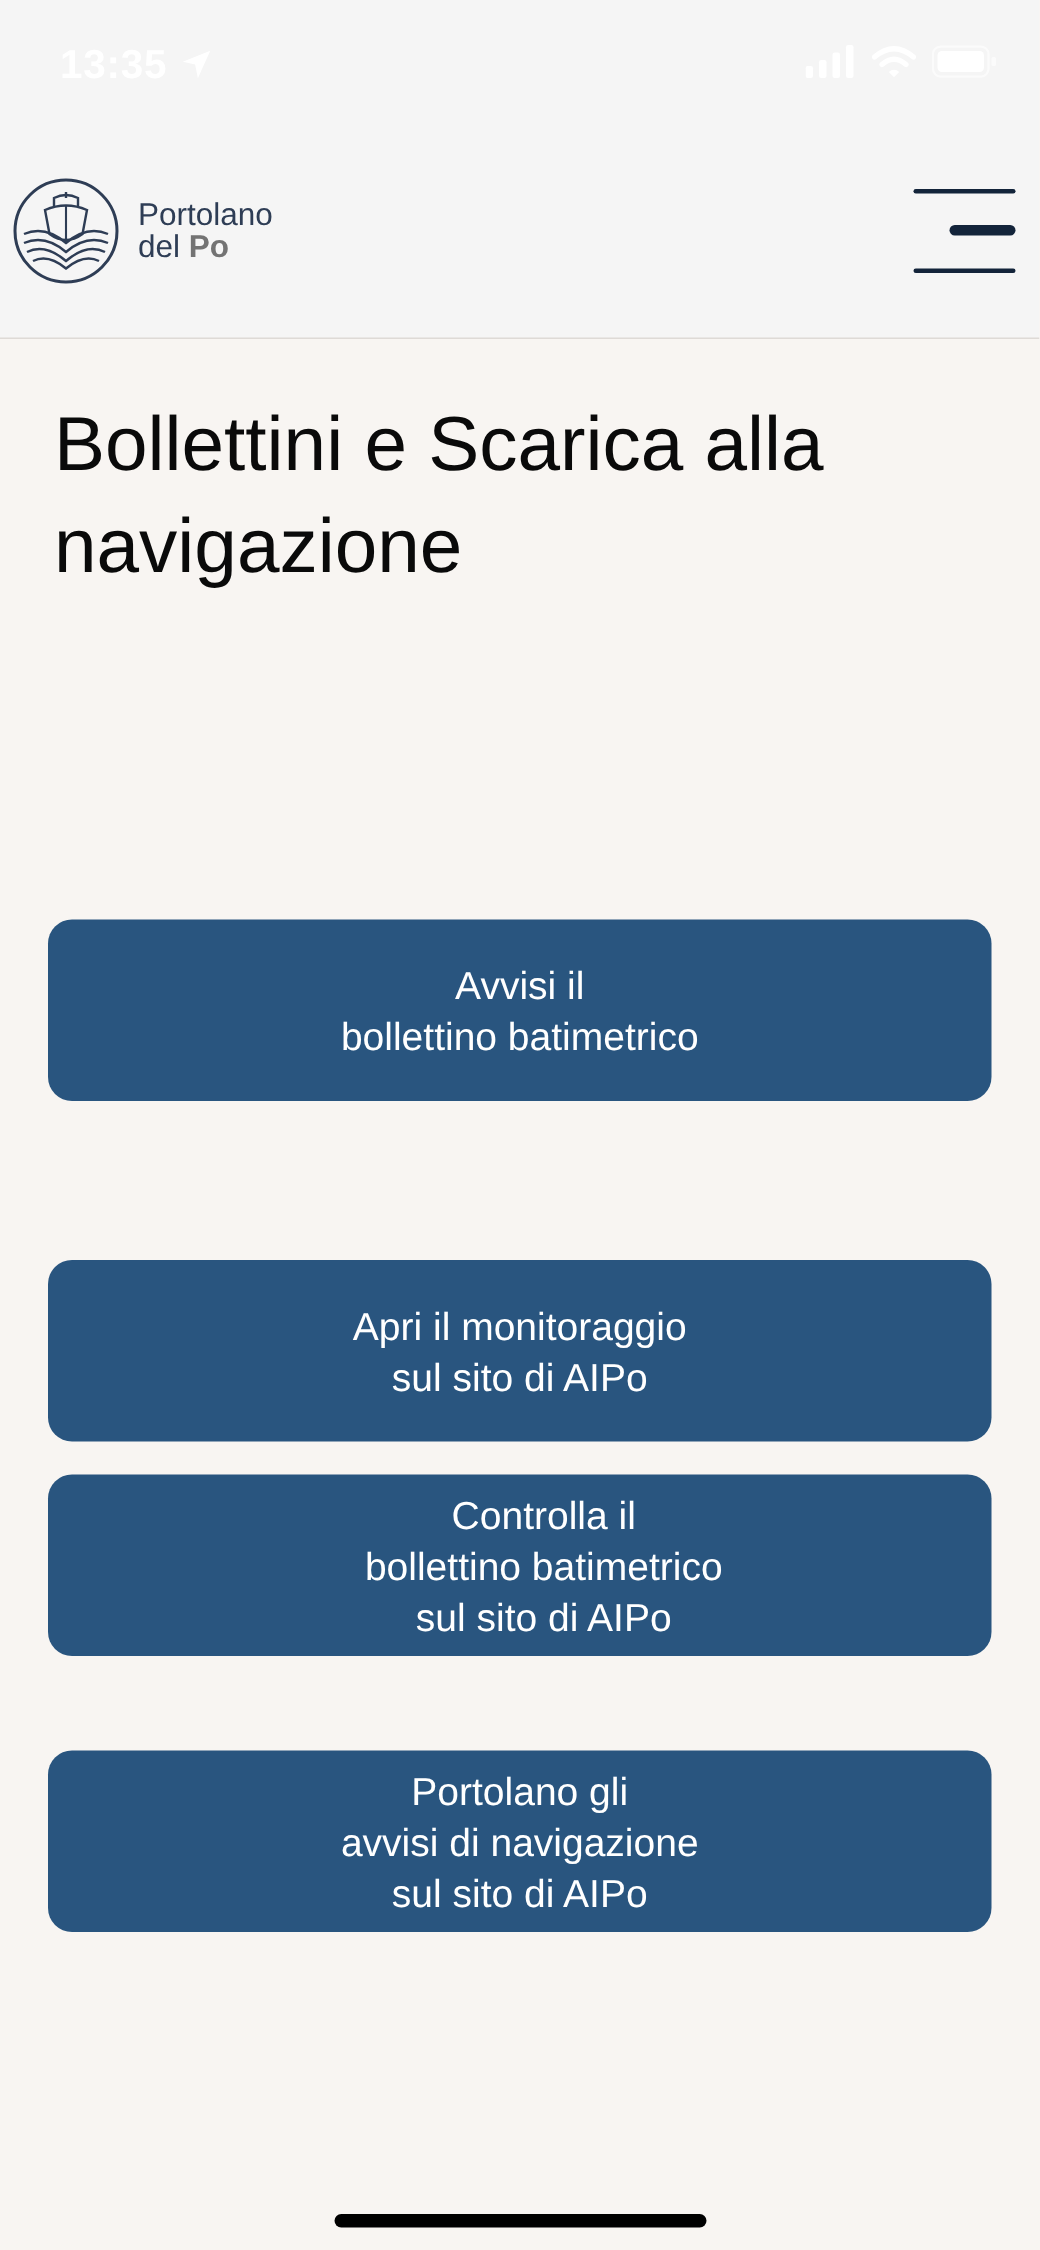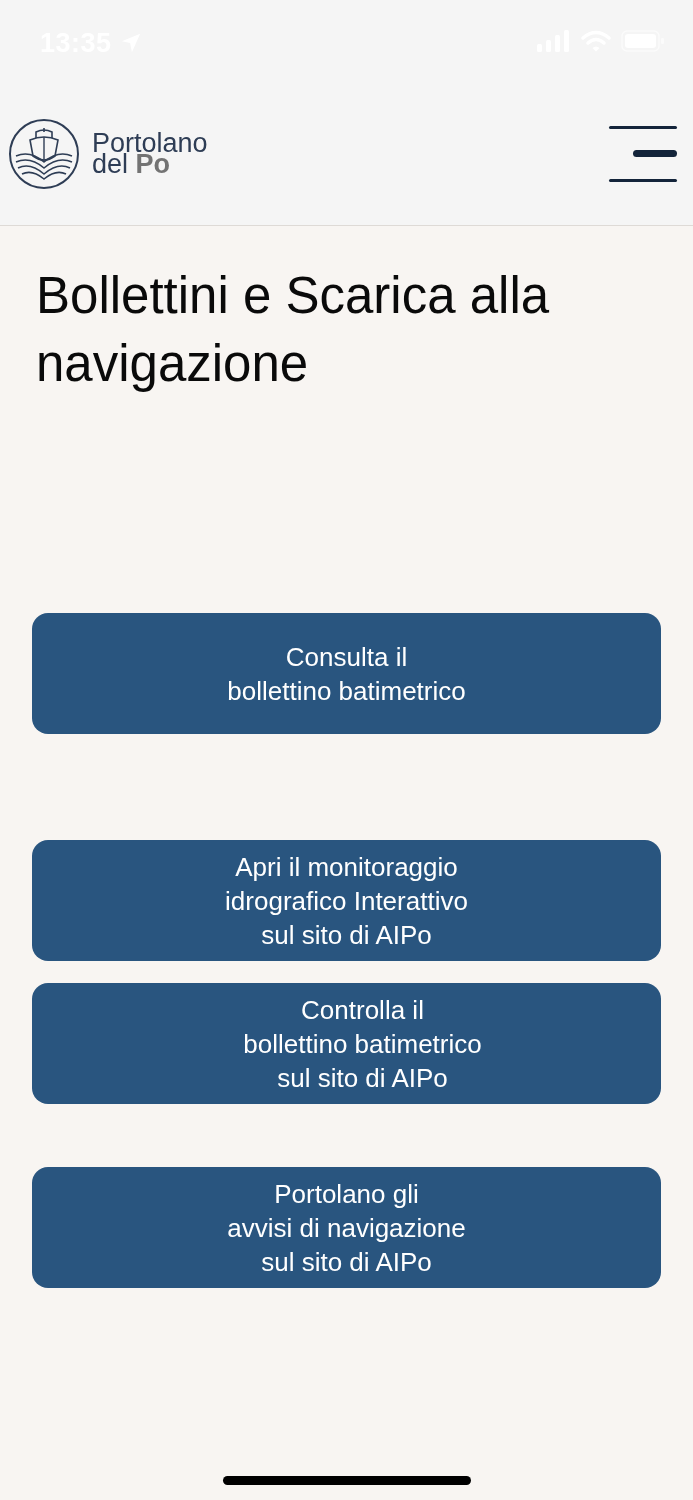--- a/index.html
+++ b/index.html
@@ -24,21 +24,21 @@
     .status-right { position: absolute; right: 28px; top: 30px; display: flex; align-items: center; gap: 10px; }
 
     
     .header {
       position: absolute; top: 90px; left: 0; width: 693px; height: 136px;
       background: #F5F5F5;
       border-bottom: 1px solid #DEDAD6;
     }
     .logo { position: absolute; left: 8px; top: 28px; display: flex; align-items: center; }
     .logo-mark { width: 72px; height: 72px; }
-    .logo-text { margin-left: 12px; color: #2E3D55; font-size: 27px; line-height: 21px; }
+    .logo-text { margin-left: 12px; color: #2E3D55; font-size: 21px; line-height: 21px; }
     .logo-text .strong { font-weight: bold; color: #737373; }
     .menu-btn {
       position: absolute; right: 16px; top: 34px; width: 70px; height: 60px; cursor: pointer;
     }
     .menu-line { position: absolute; right: 0; background: #13243A; border-radius: 3px; }
     .menu-line.l1 { top: 2px; width: 68px; height: 3px; }
     .menu-line.l2 { top: 26px; width: 44px; height: 7px; border-radius: 4px; }
     .menu-line.l3 { top: 55px; width: 68px; height: 3px; }
 
     
@@ -123,27 +123,26 @@
     <div class="menu-btn">
       <div class="menu-line l1"></div>
       <div class="menu-line l2"></div>
       <div class="menu-line l3"></div>
     </div>
   </div>
 
   <h1 class="page-title">Bollettini e Scarica alla navigazione</h1>
 
   <div class="action-btn btn-1">
-    <span>Consulta il</span>
+    <span>Avvisi il</span>
     <span>bollettino batimetrico</span>
   </div>
 
   <div class="action-btn btn-2">
     <span>Apri il monitoraggio</span>
-    <span>idrografico Interattivo</span>
     <span>sul sito di AIPo</span>
   </div>
 
   <div class="action-btn btn-3">
     <span>Controlla il</span>
     <span>bollettino batimetrico</span>
     <span>sul sito di AIPo</span>
   </div>
 
   <div class="action-btn btn-4">

